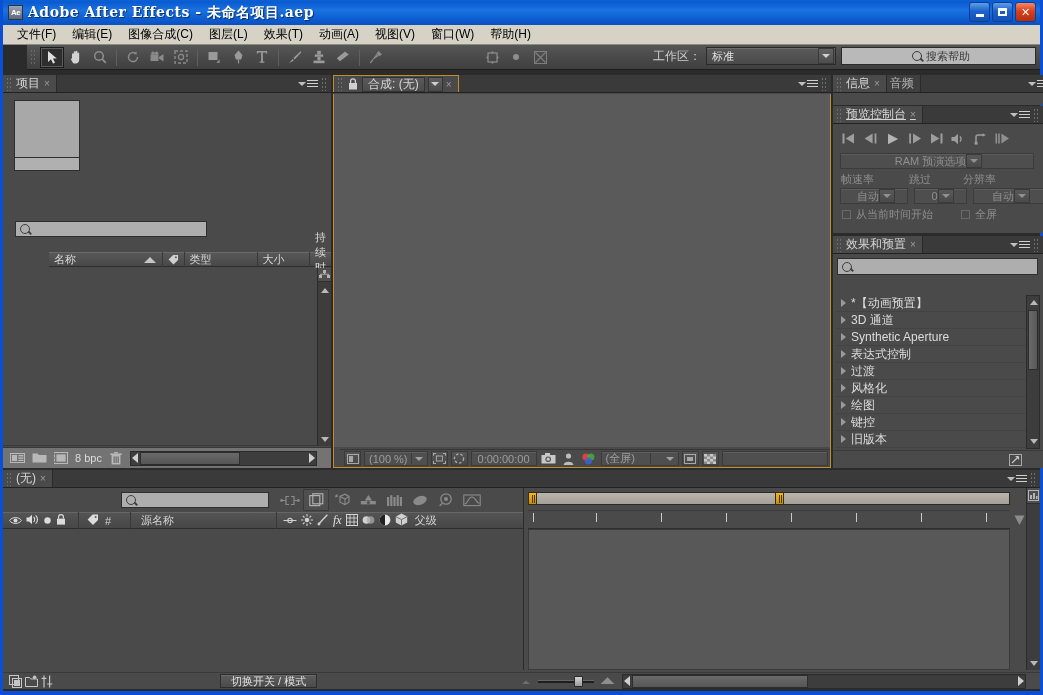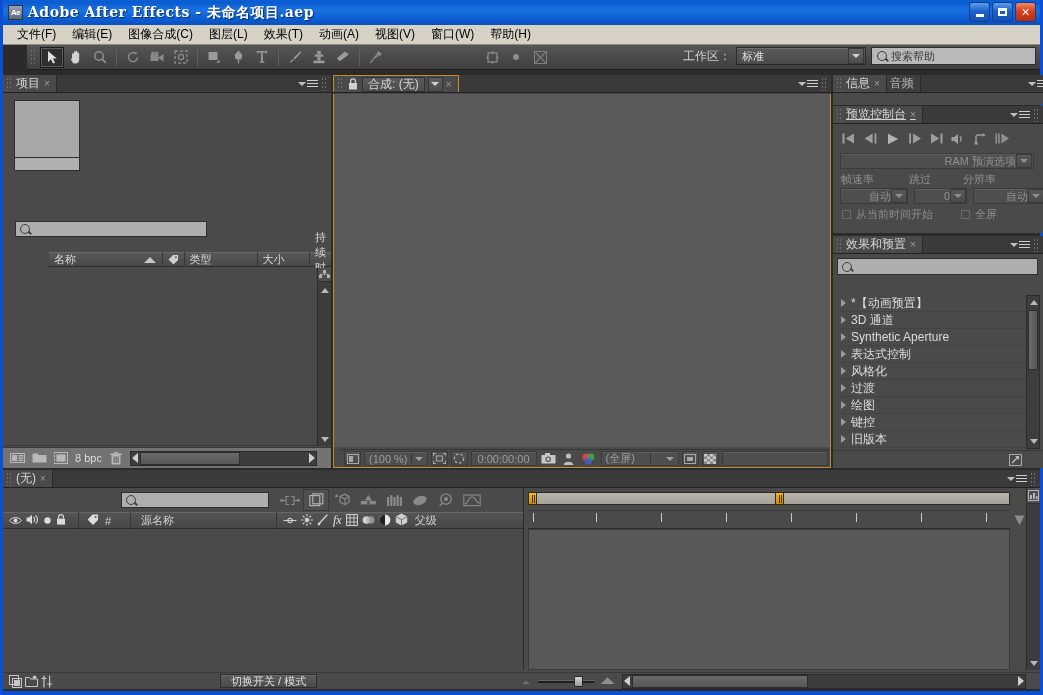--- a/index.html
+++ b/index.html
@@ -74,22 +74,22 @@
     border:1px solid #2a2a2a; box-shadow:inset 0 1px 0 #6d6d6d;
     display:flex;align-items:center; justify-content:space-between;
     padding:0 0 0 5px; color:#e2e2e2; font-size:11px;
   }
   .combo .arrow{
     width:16px;height:16px;margin:0 1px; display:flex;align-items:center;justify-content:center;
     background:linear-gradient(to bottom,#636363,#4d4d4d); border:1px solid #383838;
   }
   .tri-d{ width:0;height:0;border-left:4px solid transparent;border-right:4px solid transparent;border-top:4px solid #cfcfcf; }
   .help-search{
-    height:18px;width:165px; background:#b9b9b9; border:1px solid #2b2b2b;
-    display:flex;align-items:center; gap:4px; padding-left:5px; color:#3a3a3a; font-size:11px;
+    height:18px;width:195px; background:#b9b9b9; border:1px solid #2b2b2b;
+    display:flex;align-items:center; gap:4px; padding-left:5px; color:#3a3a3a; font-size:11px;justify-content:center;
   }
 
   
   .panel{ position:absolute; background:#4a4a4a; }
   .tabrow{
     height:18px; background:#3a3a3a; display:flex; align-items:stretch;
     border-bottom:1px solid #222;
   }
   .ptab{
     display:flex;align-items:center; gap:4px; padding:0 6px 0 3px;
@@ -142,21 +142,21 @@
     box-shadow:inset 0 1px 0 #5e5e5e; display:flex;align-items:center;
     padding:0 4px; color:#9d9d9d; font-size:11px;
   }
   .cb-btn{ width:17px;height:15px;border:1px solid #3a3a3a;background:linear-gradient(to bottom,#565656,#464646);
     display:flex;align-items:center;justify-content:center; color:#aaa; }
 
   
   .tbtn{ width:19px;height:17px; display:flex;align-items:center;justify-content:center; color:#9a9a9a; }
   .pv-field{
     height:16px; background:#4e4e4e; border:1px solid #3b3b3b; box-shadow:inset 0 1px 0 #5d5d5d;
-    display:flex;align-items:center;justify-content:flex-end; color:#8f8f8f; font-size:11px; padding-left:4px;
+    display:flex;align-items:center;justify-content:center; color:#8f8f8f; font-size:11px; padding-left:4px;
   }
   .pv-lab{ color:#8d8d8d; font-size:11px; }
   .chk{ width:9px;height:9px;border:1px solid #6a6a6a; background:#4a4a4a; display:inline-block; }
 
   
   .eff-list{ position:absolute; left:3px; right:16px; top:41px; bottom:19px; background:#4a4a4a; overflow:hidden; }
   .eff-row{
     height:17px; display:flex; align-items:center; gap:5px; padding-left:5px;
     border-bottom:1px solid #434343; font-size:12px; color:#dcdcdc;
   }
@@ -751,25 +751,25 @@
         <div class="eff-row">
           <span class="tri-r"></span>
           <span>Synthetic Aperture</span>
         </div>
         <div class="eff-row">
           <span class="tri-r"></span>
           <span>表达式控制</span>
         </div>
         <div class="eff-row">
           <span class="tri-r"></span>
-          <span>风格化</span>
+          <span>过渡</span>
         </div>
         <div class="eff-row">
           <span class="tri-r"></span>
-          <span>过渡</span>
+          <span>风格化</span>
         </div>
         <div class="eff-row">
           <span class="tri-r"></span>
           <span>绘图</span>
         </div>
         <div class="eff-row">
           <span class="tri-r"></span>
           <span>键控</span>
         </div>
         <div class="eff-row">

